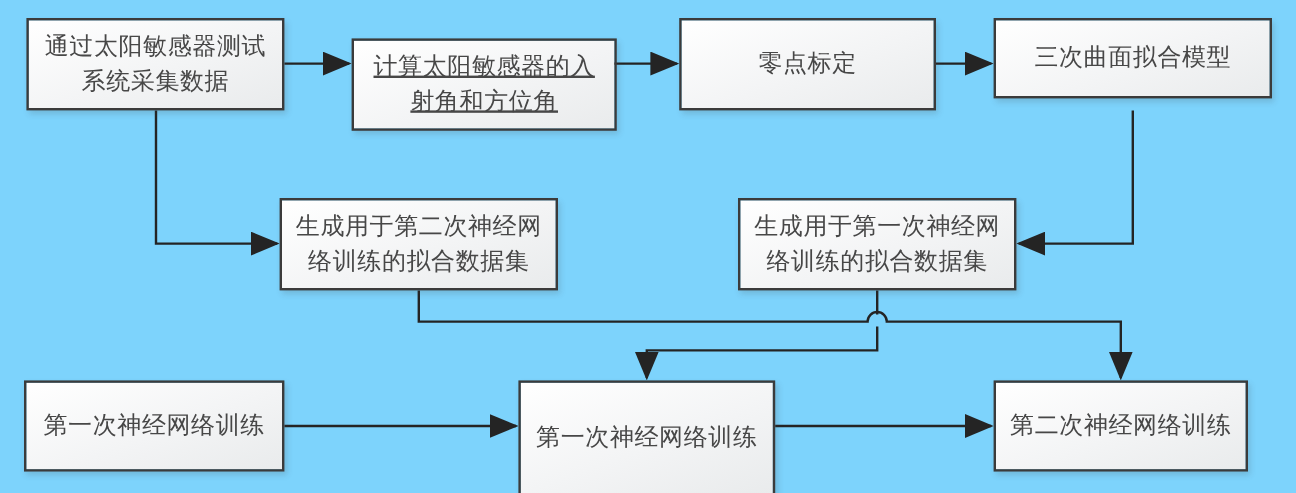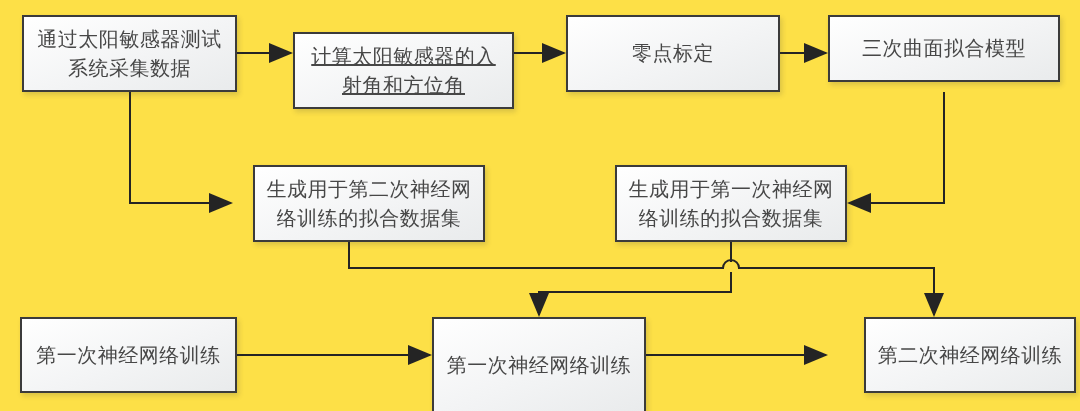--- a/index.html
+++ b/index.html
@@ -5,21 +5,21 @@
   html, body {
     margin: 0;
     padding: 0;
     background: #f7f7f5;
     font-family: "Liberation Serif", "DejaVu Serif", serif;
   }
   .canvas {
     position: relative;
     width: 1080px;
     height: 411px;
-    background: #fde047;
+    background: #7dd3fc;
     overflow: hidden;
   }
   .connectors {
     position: absolute;
     left: 0;
     top: 0;
     width: 1080px;
     height: 411px;
   }
   .node {
@@ -37,26 +37,26 @@
     line-height: 29px;
     letter-spacing: 0.5px;
     padding: 0 11px;
   }
   
   .n-collect   { left: 22px;  top: 15px;  width: 215px; height: 77px; }
   .n-calc      { left: 293px; top: 32px;  width: 221px; height: 77px; text-decoration: underline; }
   .n-zero      { left: 566px; top: 15px;  width: 214px; height: 77px; }
   .n-cubic     { left: 828px; top: 15px;  width: 232px; height: 67px; }
   
-  .n-ds2       { left: 233px; top: 165px; width: 232px; height: 77px; margin-left: 20px; }
+  .n-ds2       { left: 233px; top: 165px; width: 232px; height: 77px; }
   .n-ds1       { left: 615px; top: 165px; width: 232px; height: 77px; }
   
   .n-dnn       { left: 20px;  top: 317px; width: 217px; height: 76px; }
   .n-train1    { left: 432px; top: 317px; width: 214px; height: 96px; }
-  .n-train2    { left: 828px; top: 317px; width: 212px; height: 76px; margin-left: 36px; }
+  .n-train2    { left: 828px; top: 317px; width: 212px; height: 76px; }
 </style>
 </head>
 <body>
 
 <div class="canvas">
 
   <svg class="connectors" viewBox="0 0 1080 411" xmlns="http://www.w3.org/2000/svg">
     <defs>
       <marker id="arrow" viewBox="0 0 12 10" refX="11" refY="5" markerWidth="12" markerHeight="10" orient="auto">
         <path d="M0,0 L12,5 L0,10 Z" fill="#242424"></path>

